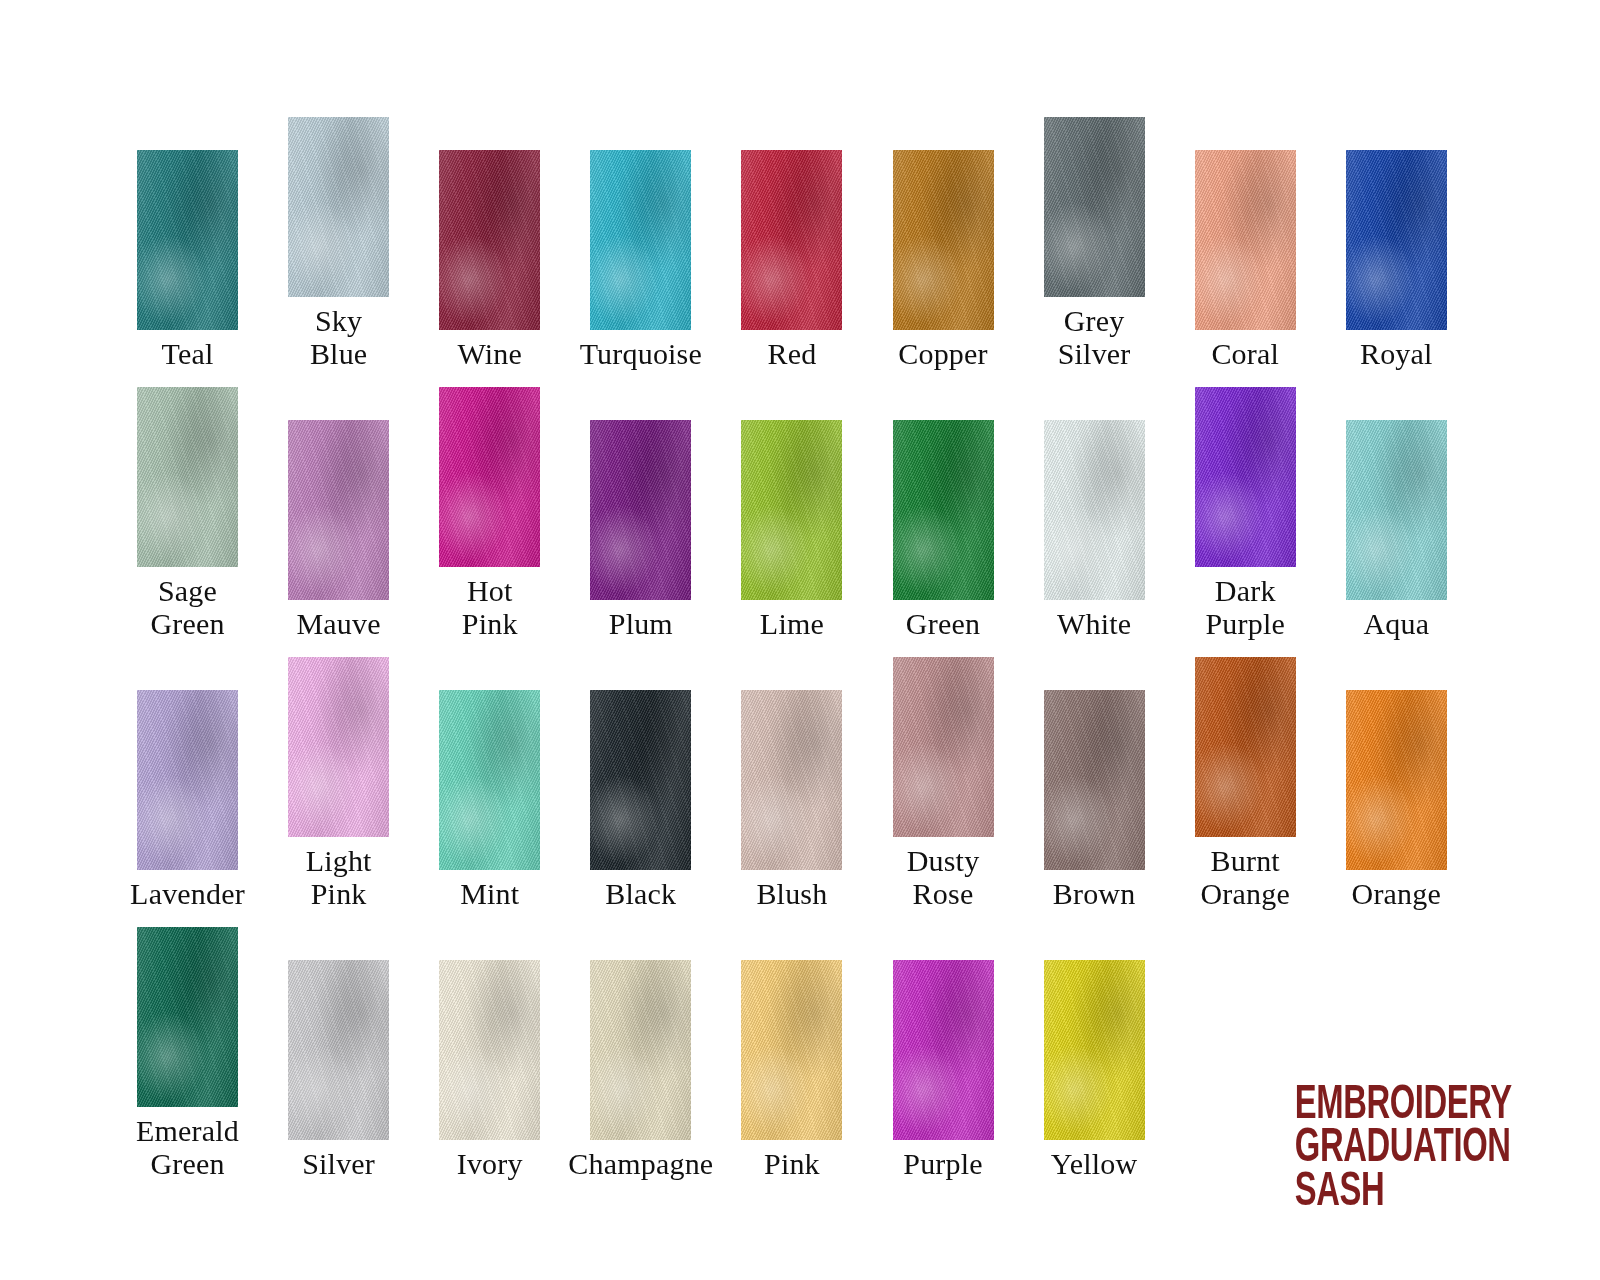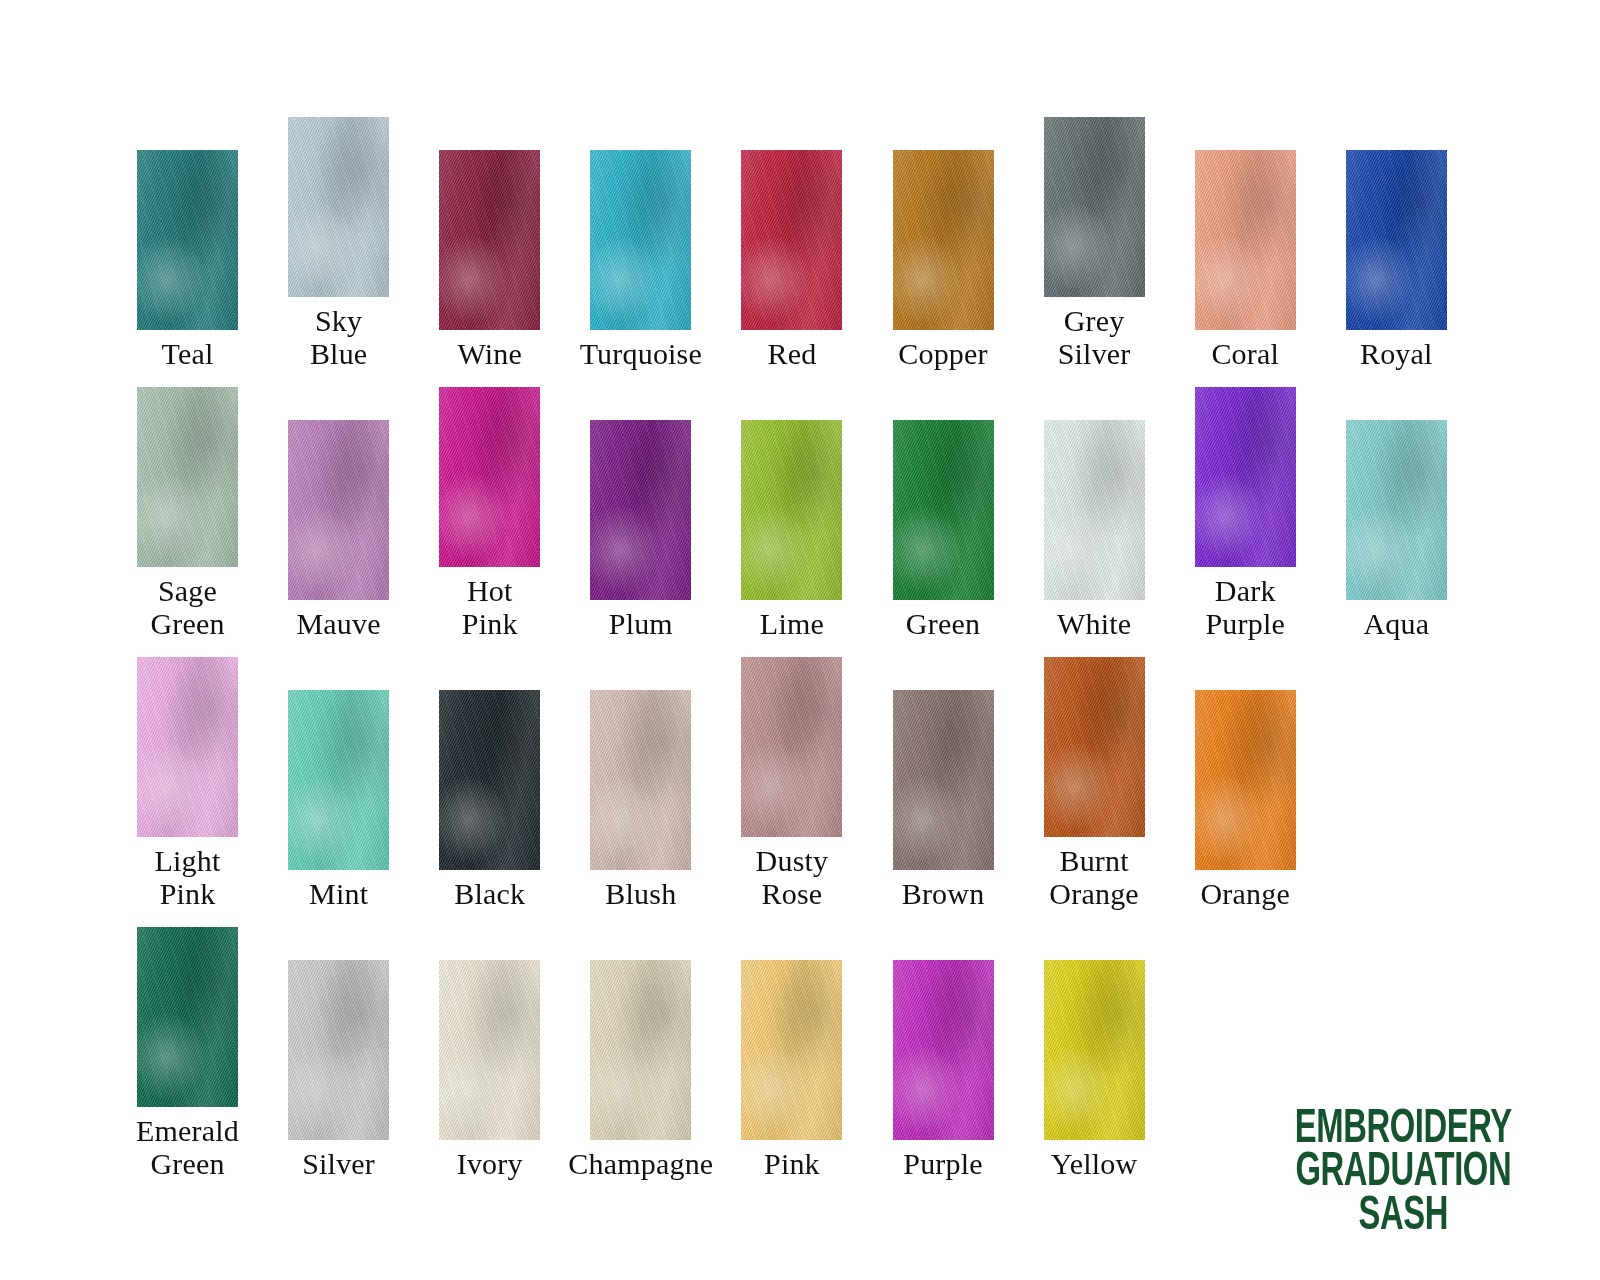--- a/index.html
+++ b/index.html
@@ -107,25 +107,25 @@
     font-weight: 400;
     letter-spacing: 0.2px;
     white-space: pre-line;
     max-width: 170px;
   }
 
   
   .brand {
     position: absolute;
     right: 64px;
-    bottom: 44px;
-    text-align: center;
+    bottom: 68px;
+    text-align: left;
     font-family: "Liberation Sans", "DejaVu Sans", sans-serif;
     font-weight: 700;
-    color: #14532d;
+    color: #7f1d1d;
     line-height: 1.02;
     letter-spacing: -0.5px;
   }
   .brand-line {
     display: block;
     font-size: 40px;
     font-weight: 700;
     transform: scaleX(0.82) scaleY(1.22);
     transform-origin: center;
     margin: 3px 0;
@@ -254,20 +254,26 @@
         <div class="chip-wrap">
           <div class="chip" style="background-color: rgb(132, 210, 210);"></div>
         </div>
         <div class="chip-label">Aqua</div>
       </div>
     </div>
 
     <div class="swatch-row">
       <div class="swatch-cell">
         <div class="chip-wrap">
+          <div class="chip" style="background-color: rgb(179, 163, 214);"></div>
+        </div>
+        <div class="chip-label">Lavender</div>
+      </div>
+      <div class="swatch-cell">
+        <div class="chip-wrap">
           <div class="chip" style="background-color: rgb(240, 176, 232);"></div>
         </div>
         <div class="chip-label">Light
 Pink</div>
       </div>
       <div class="swatch-cell">
         <div class="chip-wrap">
           <div class="chip" style="background-color: rgb(102, 212, 187);"></div>
         </div>
         <div class="chip-label">Mint</div>

